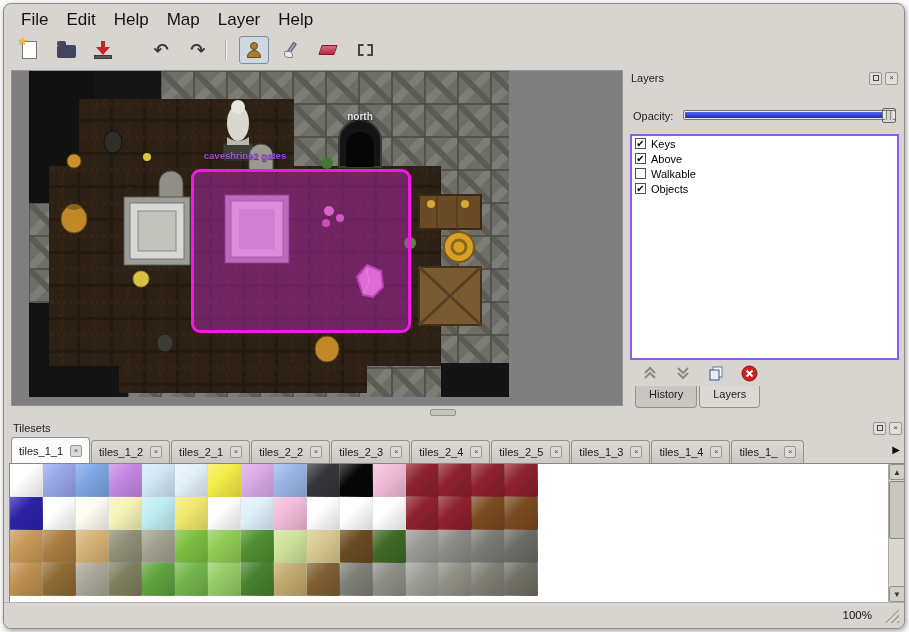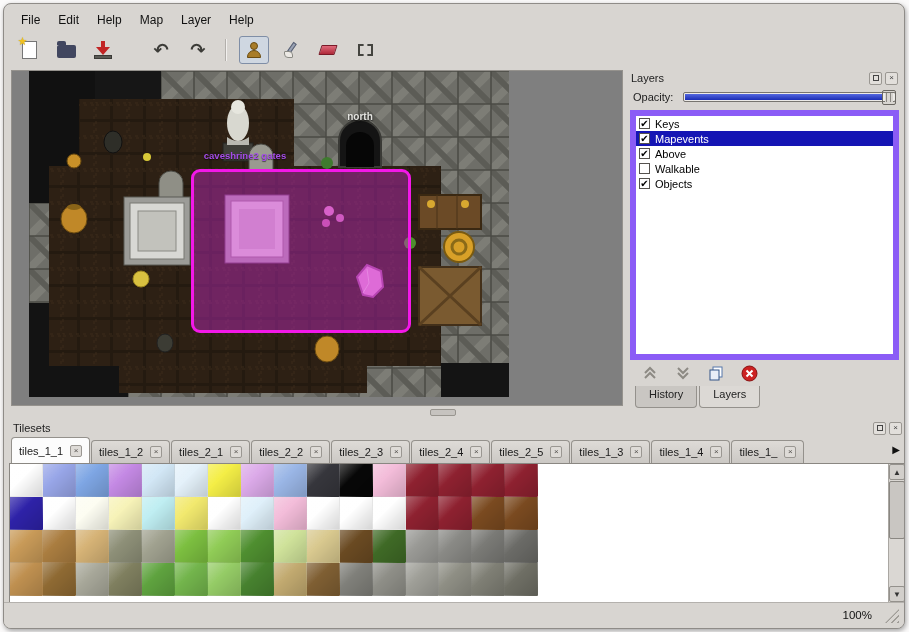--- a/index.html
+++ b/index.html
@@ -2,21 +2,21 @@
 <html><head>
 <meta charset="utf-8">
 <style>
   * { box-sizing: border-box; margin: 0; padding: 0; }
   html,body { width:909px; height:632px; background:#fbfafa; font-family:"Liberation Sans","DejaVu Sans",sans-serif; overflow:hidden; }
   .window { position:absolute; left:3px; top:3px; width:902px; height:626px; background:#d8d5d1;
             border:1px solid #8f8c88; border-radius:8px; box-shadow:1px 2px 5px rgba(0,0,0,.35); overflow:hidden; }
 
   
   .menubar { position:absolute; left:8px; top:5px; height:21px; display:flex; align-items:center; }
-  .menu-item { padding:2px 9px; font-size:12px; color:#111; cursor:default; }
+  .menu-item { padding:2px 9px; font-size:17px; color:#111; cursor:default; }
 
   
   .toolbar { position:absolute; left:10px; top:29px; height:33px; display:flex; align-items:center; gap:7px; }
   .tb-btn { width:30px; height:28px; display:flex; align-items:center; justify-content:center;
             border:1px solid transparent; border-radius:3px; position:relative; }
   .tb-btn.pressed { background:#cfd7e1; border:1px solid #7f8ea6; }
   .tb-gap { width:14px; }
   .tb-sep { width:2px; height:22px; border-left:1px solid #b2afab; border-right:1px solid #f2f0ee; margin:0 5px; }
   
   .ic-page { width:15px; height:18px; background:#fff; border:1px solid #767676; position:relative; }
@@ -54,27 +54,27 @@
 
   
   .panel-header { height:16px; display:flex; align-items:center; padding:0 4px; }
   .panel-title { font-size:11px; color:#222; flex:1; }
   .mini-btn { width:13px; height:13px; margin-left:3px; border:1px solid #9a9792; background:#e2dfdb; border-radius:2px;
               display:flex; align-items:center; justify-content:center; font-size:8px; color:#444; line-height:1; }
   .float-glyph { width:6px; height:6px; border:1px solid #444; }
 
   
   .layers-panel { position:absolute; left:623px; top:66px; width:275px; height:338px; display:flex; flex-direction:column; }
-  .opacity-row { height:22px; display:flex; align-items:center; padding:0 6px; gap:10px; }
+  .opacity-row { height:22px; display:flex; align-items:flex-start; padding:0 6px; gap:10px;margin-top:24px; }
   .opacity-label { font-size:11px; color:#222; }
   .slider { position:relative; flex:1; height:10px; border:1px solid #77746f; background:#eceae7; border-radius:2px; }
   .slider-fill { position:absolute; left:1px; top:1px; bottom:1px; right:12px; background:linear-gradient(#5468e0,#1a2cb4); }
   .slider-handle { position:absolute; right:-1px; top:-3px; width:14px; height:15px; background:#d8d5d1; border:1px solid #6a6762; border-radius:2px;
                    background-image:repeating-linear-gradient(90deg, transparent 0 3px, #8a8782 3px 4px); background-clip:content-box; padding:2px 2px; }
-  .layer-list { flex:1; margin:2px 3px 0 3px; background:#fff; border:6px solid #8b5cf6; overflow:hidden; }
+  .layer-list { flex:1; margin:2px 3px 0 3px; background:#fff; border:2px solid #8b5cf6; overflow:hidden; }
   .layer-row { height:15px; display:flex; align-items:center; gap:5px; padding-left:3px; font-size:11px; color:#000; }
   .layer-row.selected { background:#1515b4; color:#fff; }
   .checkbox { width:11px; height:11px; background:#fff; border:1px solid #55524e; display:inline-flex; align-items:center; justify-content:center;
               font-size:10px; color:#000; flex:0 0 auto; }
   .checkbox.checked::after { content:"\2714"; margin-top:-1px; }
   .layer-tools { height:26px; display:flex; align-items:center; gap:15px; padding-left:14px; }
   .lp-tool { width:18px; height:18px; display:flex; align-items:center; justify-content:center; }
   .panel-tabs { height:22px; display:flex; padding-left:8px; }
   .panel-tab { padding:2px 13px 3px 13px; font-size:11px; color:#222; background:#c9c6c2; border:1px solid #94918c; border-top:none;
                border-radius:0 0 4px 4px; margin-right:2px; }
@@ -286,24 +286,20 @@
       </div>
     </div>
     <div class="layer-list">
 
         <div class="layer-row">
           <span class="checkbox checked"></span>
           <span class="layer-label">Keys</span>
         </div>
 
 
-        <div class="layer-row selected">
-          <span class="checkbox checked"></span>
-          <span class="layer-label">Mapevents</span>
-        </div>
 
         <div class="layer-row">
           <span class="checkbox checked"></span>
           <span class="layer-label">Above</span>
         </div>
 
         <div class="layer-row">
           <span class="checkbox"></span>
           <span class="layer-label">Walkable</span>
         </div>

